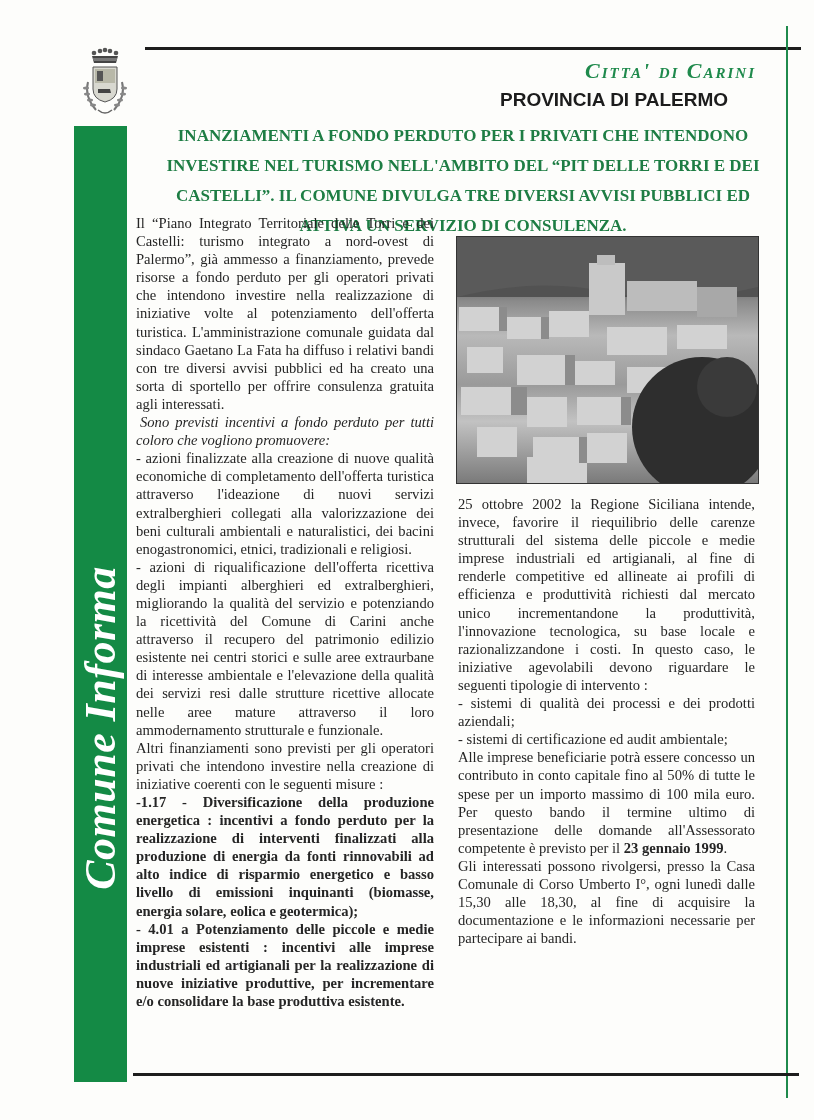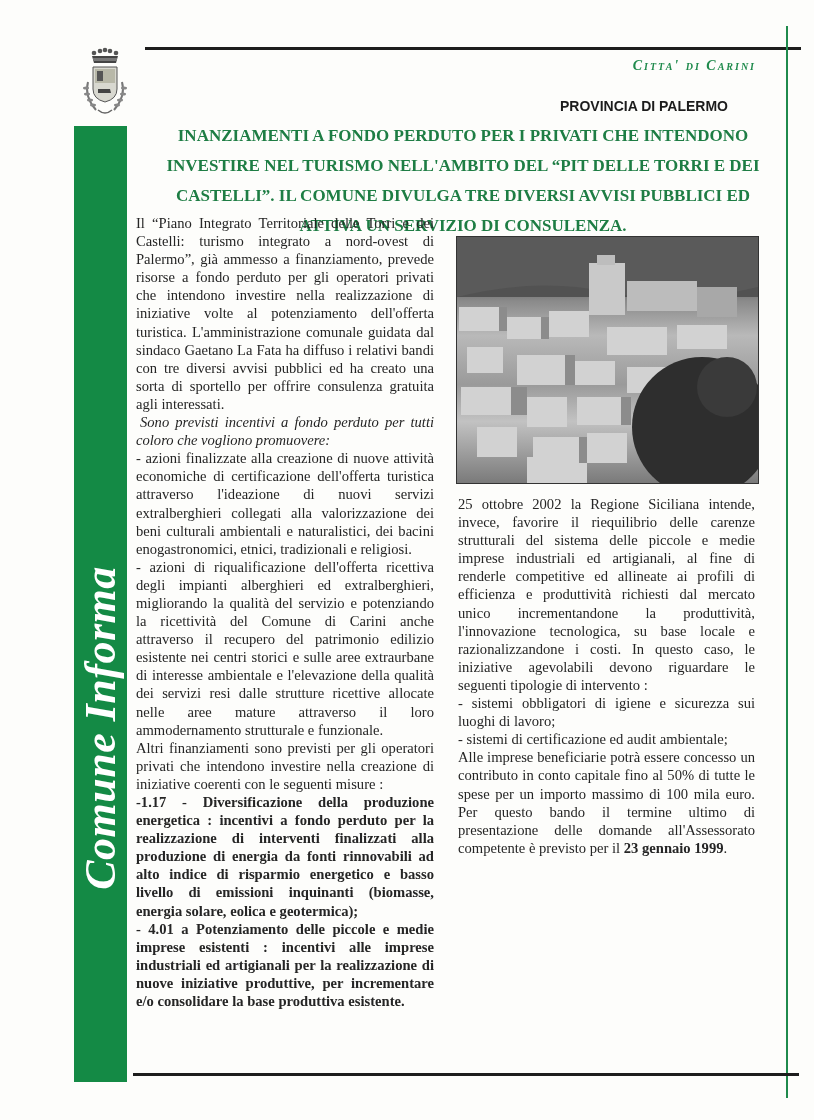--- a/index.html
+++ b/index.html
@@ -21,26 +21,26 @@
       position: absolute; left: 26px; top: 602px;
       transform: translate(-50%, -50%) rotate(-90deg);
       white-space: nowrap; color: #fff;
       font-family: "Liberation Serif", serif; font-style: italic; font-weight: bold;
       font-size: 44px; letter-spacing: 0.5px;
       transform-origin: center center;
     }
     .masthead-title {
       position: absolute; right: 58px; top: 58px;
       color: #1f8a4c; font-style: italic; font-weight: bold;
-      font-family: "Liberation Serif", serif; font-size: 14px; letter-spacing: 2px;
+      font-family: "Liberation Serif", serif; font-size: 22px; letter-spacing: 2px;
       font-variant: small-caps;
     }
     .masthead-sub {
-      position: absolute; right: 86px; top: 98px;
-      font-family: "Liberation Sans", sans-serif; font-weight: bold; font-size: 14px; color: #1c1c1c;
+      position: absolute; right: 86px; top: 89px;
+      font-family: "Liberation Sans", sans-serif; font-weight: bold; font-size: 19px; color: #1c1c1c;
     }
     .headline {
       position: absolute; left: 148px; top: 121px; width: 630px;
       text-align: center; color: #1e7d44; font-weight: bold;
       font-family: "Liberation Serif", serif; font-size: 17px; line-height: 30px;
     }
     .col {
       position: absolute; font-size: 14.6px; line-height: 18.1px; text-align: justify; color: #252525;
     }
     .col p { margin: 0; }
@@ -99,21 +99,21 @@
 
 <div class="sidebar">
   <div class="sidebar-label">Comune Informa</div>
 </div>
 
 <div class="headline">INANZIAMENTI A FONDO PERDUTO PER I PRIVATI CHE INTENDONO INVESTIRE NEL TURISMO NELL'AMBITO DEL “PIT DELLE TORRI E DEI CASTELLI”. IL COMUNE DIVULGA TRE DIVERSI AVVISI PUBBLICI ED ATTIVA UN SERVIZIO DI  CONSULENZA.</div>
 
 <div class="col col-left">
   <p>Il “Piano Integrato Territoriale delle Torri e dei Castelli: turismo integrato a nord-ovest di Palermo”, già ammesso a finanziamento, prevede risorse a fondo perduto per gli operatori privati che intendono investire nella realizzazione di iniziative volte al potenziamento dell'offerta turistica. L'amministrazione comunale guidata dal sindaco Gaetano La Fata ha diffuso i relativi bandi con tre diversi avvisi pubblici ed ha creato una sorta di sportello per offrire consulenza gratuita agli interessati.</p>
   <p class="indent">Sono previsti incentivi a fondo perduto per tutti coloro che vogliono promuovere:</p>
-  <p>- azioni finalizzate alla creazione di nuove attività economiche di certificazione dell'offerta turistica attraverso l'ideazione di nuovi servizi extralberghieri collegati alla valorizzazione dei beni culturali ambientali e naturalistici, dei bacini enogastronomici, etnici, tradizionali e religiosi.</p>
+  <p>- azioni finalizzate alla creazione di nuove qualità economiche di completamento dell'offerta turistica attraverso l'ideazione di nuovi servizi extralberghieri collegati alla valorizzazione dei beni culturali ambientali e naturalistici, dei bacini enogastronomici, etnici, tradizionali e religiosi.</p>
   <p>- azioni di riqualificazione dell'offerta ricettiva degli impianti alberghieri ed extralberghieri, migliorando la qualità del servizio e potenziando la ricettività del Comune di Carini anche attraverso il recupero del patrimonio edilizio esistente nei centri storici e sulle aree extraurbane di interesse ambientale e l'elevazione della qualità dei servizi resi dalle strutture ricettive allocate nelle aree mature attraverso il loro ammodernamento strutturale e funzionale.</p>
   <p>Altri finanziamenti sono previsti per gli operatori privati che intendono investire nella creazione di iniziative coerenti con le seguenti misure :</p>
   <p class="bold-block">-1.17 - Diversificazione della produzione energetica : incentivi a fondo perduto per la realizzazione di interventi finalizzati alla produzione di energia da fonti rinnovabili ad alto indice di risparmio energetico e basso livello di emissioni inquinanti (biomasse, energia solare, eolica e geotermica);</p>
   <p class="bold-block">- 4.01 a  Potenziamento delle piccole e medie imprese esistenti : incentivi alle imprese industriali ed artigianali per la realizzazione di nuove iniziative produttive, per incrementare e/o consolidare la base produttiva esistente.</p>
 </div>
 
 <div class="photo">
   <svg width="301" height="246" viewBox="0 0 301 246">
 
     <rect x="0" y="0" width="301" height="60" fill="#525252"></rect>
@@ -151,16 +151,17 @@
         <rect x="122" y="200" width="8" height="26"></rect>
     </g>
 
     <ellipse cx="245" cy="190" rx="70" ry="70" fill="#2e2e2e"></ellipse>
     <ellipse cx="270" cy="150" rx="30" ry="30" fill="#3a3a3a"></ellipse>
   </svg>
 </div>
 
 <div class="col col-right">
   <p>25 ottobre 2002 la Regione Siciliana intende, invece, favorire il riequilibrio delle carenze strutturali del sistema delle piccole e medie imprese industriali ed artigianali, al fine di renderle competitive ed allineate ai profili di efficienza e produttività richiesti dal mercato unico incrementandone la produttività, l'innovazione tecnologica, su base locale e razionalizzandone i costi. In questo caso, le iniziative agevolabili devono riguardare le seguenti tipologie di intervento :</p>
-  <p>- sistemi obbligatori di igiene e sicurezza sui luoghi di lavoro;</p>
+  <p>- sistemi di qualità dei processi e dei prodotti aziendali;</p>
   <p>- sistemi di certificazione ed audit ambientale;</p>
   <p><span>Alle imprese beneficiarie potrà essere concesso un contributo in conto capitale fino al 50% di tutte le spese per un importo massimo di 100 mila euro. Per questo bando il termine ultimo di presentazione delle domande all'Assessorato competente è previsto per il </span><b>23 gennaio 1999</b><span>.</span></p>
+  <p>Gli interessati possono rivolgersi, presso la Casa Comunale di Corso Umberto I°, ogni lunedì dalle 15,30 alle 18,30, al fine di acquisire la documentazione e le informazioni necessarie per partecipare ai bandi.</p>
 </div>
 
 </body></html>

